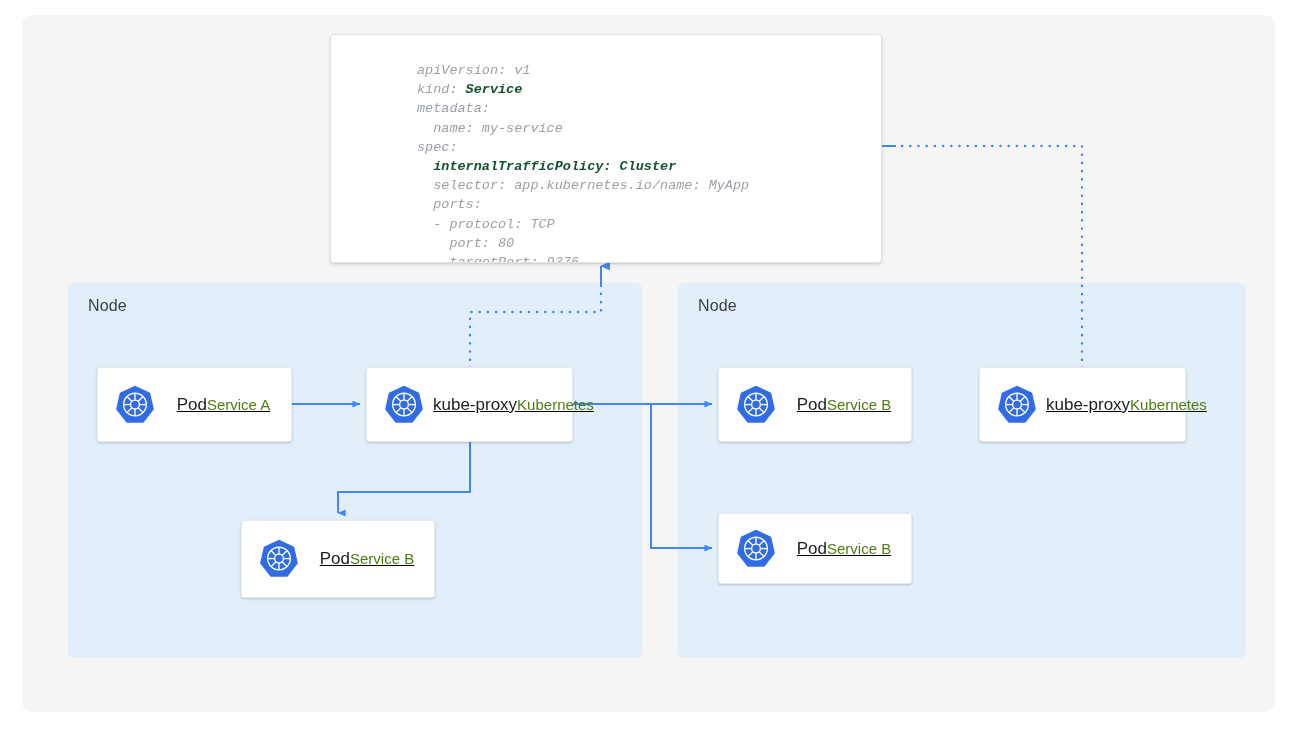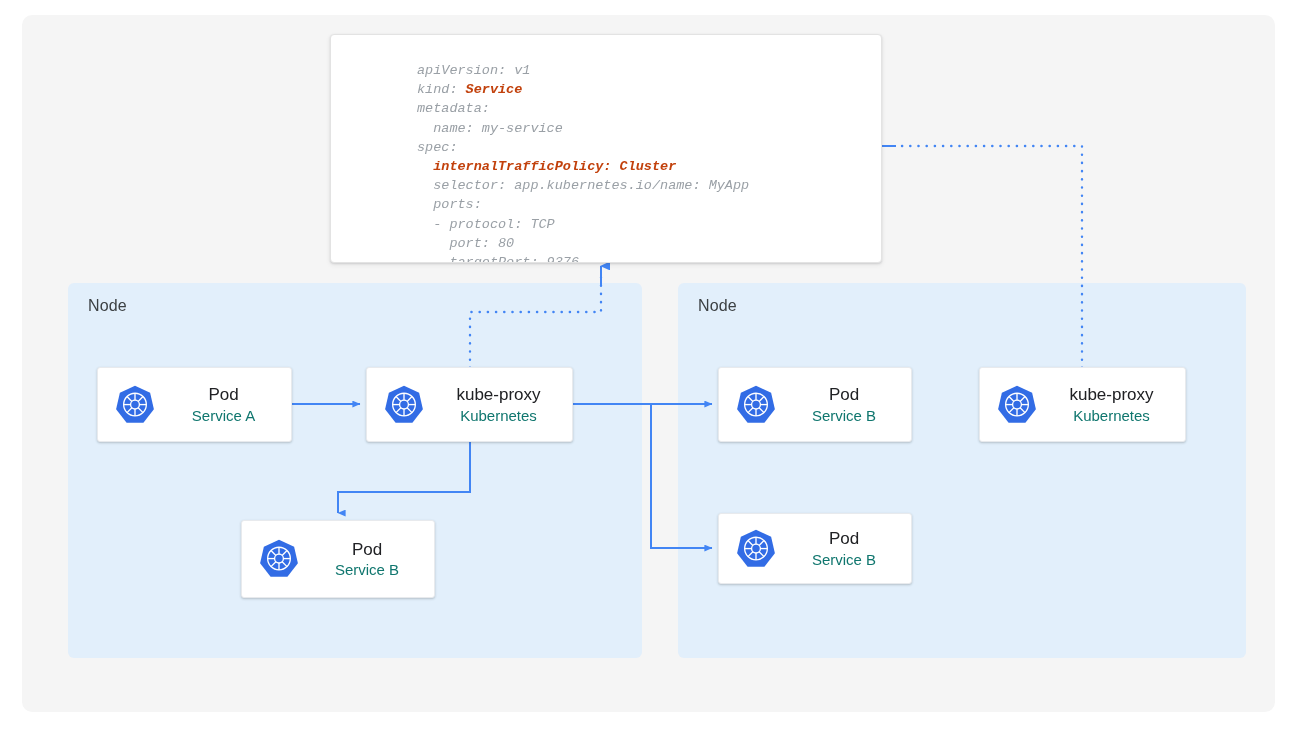--- a/index.html
+++ b/index.html
@@ -55,34 +55,35 @@
   .card-icon {
     flex: 0 0 auto;
     margin-left: 16px;
     width: 42px;
     height: 42px;
     display: block;
   }
   .card-text {
     flex: 1 1 auto;
     display: flex;
-    flex-direction: column;
+    flex-direction: row;
     align-items: center;
     justify-content: center;
     padding: 0 8px;
     line-height: 1.28;
+    text-decoration: underline;
   }
   .card-title {
     font-size: 17px;
     color: #202124;
     white-space: nowrap;
   }
   .card-sub {
     font-size: 15px;
-    color: #0f766e;
+    color: #4d7c0f;
     white-space: nowrap;
   }
   
   #yaml-panel {
     position: absolute;
     left: 330px;
     top: 34px;
     width: 552px;
     height: 229px;
     background: #ffffff;
@@ -99,21 +100,21 @@
     margin: 8px;
     font-family: "Liberation Mono", "DejaVu Sans Mono", monospace;
     font-style: italic;
     font-size: 13.5px;
     line-height: 19.2px;
     color: #9aa0a6;
     white-space: pre;
   }
   #yaml-code b {
     font-weight: bold;
-    color: #c2410c;
+    color: #14532d;
     font-style: italic;
   }
   
   #wires {
     position: absolute;
     left: 0;
     top: 0;
     width: 1296px;
     height: 729px;
     pointer-events: none;

